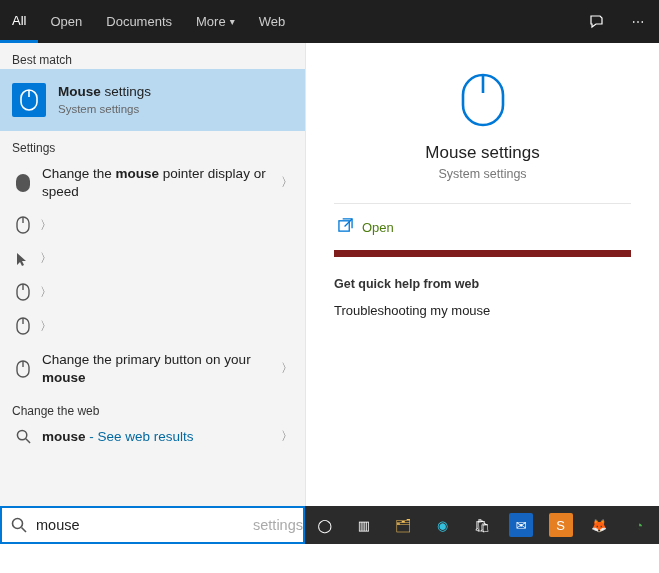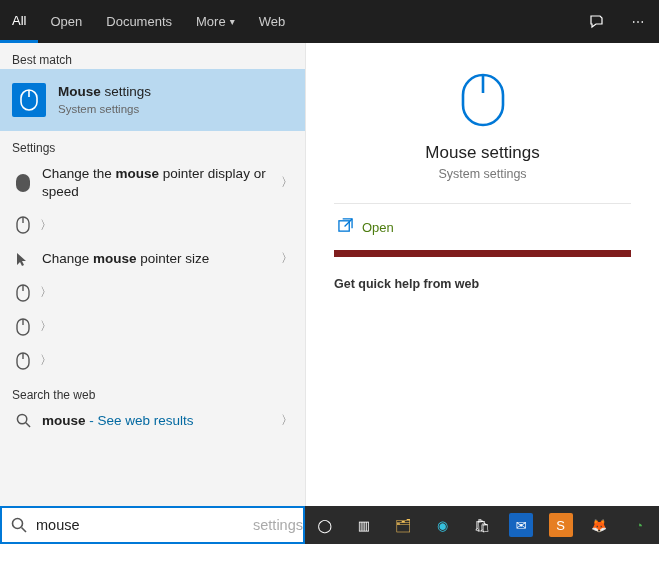--- a/index.html
+++ b/index.html
@@ -108,53 +108,53 @@
             </svg>
           </div>
           <div class="chev">〉</div>
         </div>
         <div class="result">
           <div class="icon-slot">
             <svg width="16" height="16" viewBox="0 0 16 16" fill="#555">
               <path d="M2 2l0 12 3-3 2 4 2-1-2-4 4 0z"></path>
             </svg>
           </div>
-          <div class="body"><span>Change <b>mouse</b> pointer size</span></div>
-          <div class="chev">〉</div>
-        </div>
-        <div class="result">
-          <div class="icon-slot">
-            <svg width="14" height="18" viewBox="0 0 14 18" fill="none" stroke="#555" stroke-width="1.4">
-              <rect x="1" y="1" width="12" height="16" rx="6"></rect>
-              <line x1="7" y1="1" x2="7" y2="7"></line>
-            </svg>
-          </div>
-          <div class="chev">〉</div>
-        </div>
-        <div class="result">
-          <div class="icon-slot">
-            <svg width="14" height="18" viewBox="0 0 14 18" fill="none" stroke="#555" stroke-width="1.4">
-              <rect x="1" y="1" width="12" height="16" rx="6"></rect>
-              <line x1="7" y1="1" x2="7" y2="7"></line>
-            </svg>
-          </div>
-          <div class="chev">〉</div>
-        </div>
-        <div class="result">
-          <div class="icon-slot">
-            <svg width="14" height="18" viewBox="0 0 14 18" fill="none" stroke="#555" stroke-width="1.4">
-              <rect x="1" y="1" width="12" height="16" rx="6"></rect>
-              <line x1="7" y1="1" x2="7" y2="7"></line>
-            </svg>
-          </div>
-          <div class="chev">〉</div>
-        </div>
-      </div>
-
-    <div class="section-label">Search the web</div>
+          <div class="chev">〉</div>
+        </div>
+        <div class="result">
+          <div class="icon-slot">
+            <svg width="14" height="18" viewBox="0 0 14 18" fill="none" stroke="#555" stroke-width="1.4">
+              <rect x="1" y="1" width="12" height="16" rx="6"></rect>
+              <line x1="7" y1="1" x2="7" y2="7"></line>
+            </svg>
+          </div>
+          <div class="chev">〉</div>
+        </div>
+        <div class="result">
+          <div class="icon-slot">
+            <svg width="14" height="18" viewBox="0 0 14 18" fill="none" stroke="#555" stroke-width="1.4">
+              <rect x="1" y="1" width="12" height="16" rx="6"></rect>
+              <line x1="7" y1="1" x2="7" y2="7"></line>
+            </svg>
+          </div>
+          <div class="chev">〉</div>
+        </div>
+        <div class="result">
+          <div class="icon-slot">
+            <svg width="14" height="18" viewBox="0 0 14 18" fill="none" stroke="#555" stroke-width="1.4">
+              <rect x="1" y="1" width="12" height="16" rx="6"></rect>
+              <line x1="7" y1="1" x2="7" y2="7"></line>
+            </svg>
+          </div>
+          <div class="body"><span>Change the primary button on your <b>mouse</b></span></div>
+          <div class="chev">〉</div>
+        </div>
+      </div>
+
+    <div class="section-label">Change the web</div>
     <div class="result">
       <div class="icon-slot">
         <svg width="15" height="15" viewBox="0 0 16 16" fill="none" stroke="#555" stroke-width="1.6">
             <circle cx="6.5" cy="6.5" r="5"></circle>
             <line x1="10.5" y1="10.5" x2="15" y2="15"></line>
           </svg>
       </div>
       <div class="body">
         <span><b>mouse</b></span><span style="color:#0369a1"> - See web results</span>
       </div>
@@ -179,20 +179,21 @@
         <svg width="15" height="15" viewBox="0 0 16 16" fill="none" stroke="#0078d7" stroke-width="1.4">
             <rect x="1" y="3" width="11" height="11"></rect>
             <path d="M5 1h10v10"></path>
             <path d="M15 1 7 9"></path>
           </svg>
       </span>
       <span>Open</span>
     </div>
 
     <div class="web-help-h">Get quick help from web</div>
+    <div class="web-help-item">Troubleshooting my mouse</div>
   </div>
 </div>
 
 <div class="search-row">
   <div class="search-ic">
     <svg width="16" height="16" viewBox="0 0 16 16" fill="none" stroke="#555" stroke-width="1.6">
         <circle cx="6.5" cy="6.5" r="5"></circle>
         <line x1="10.5" y1="10.5" x2="15" y2="15"></line>
       </svg>
   </div>

